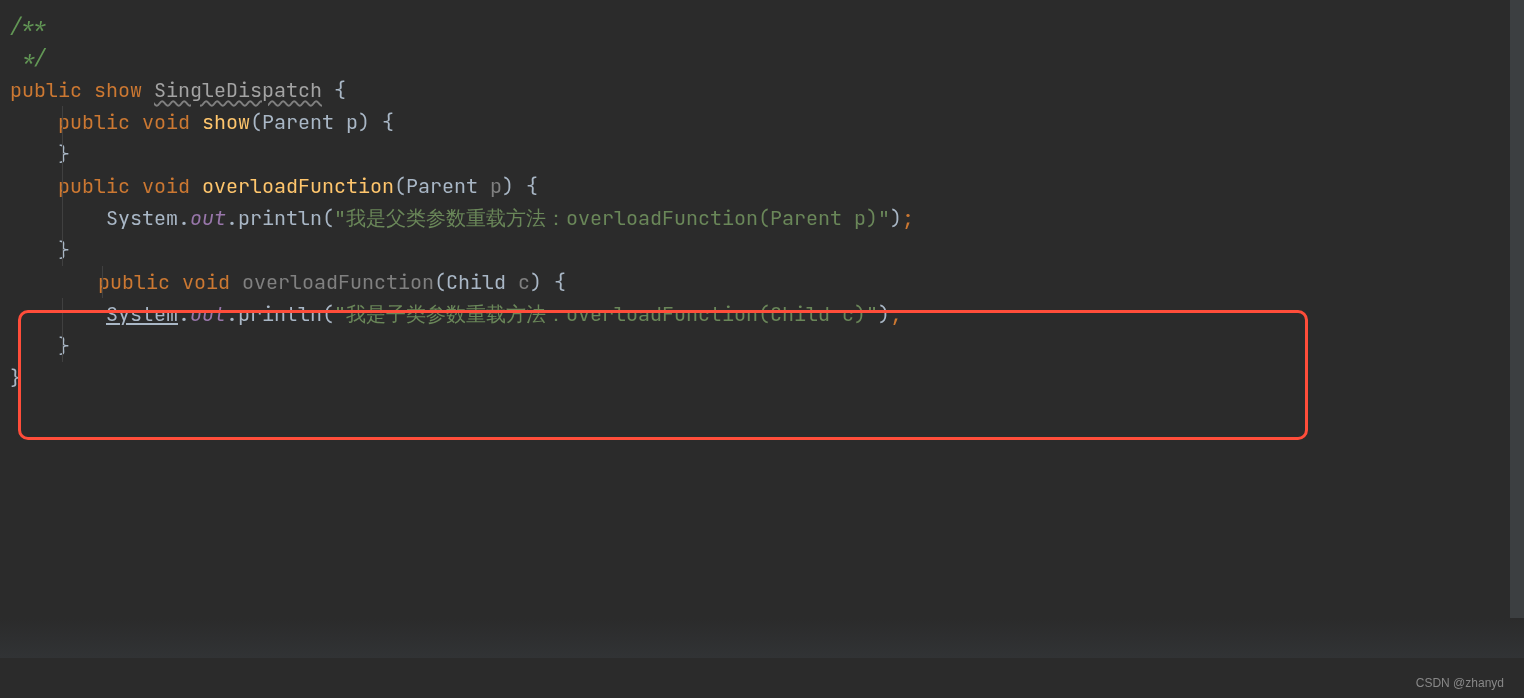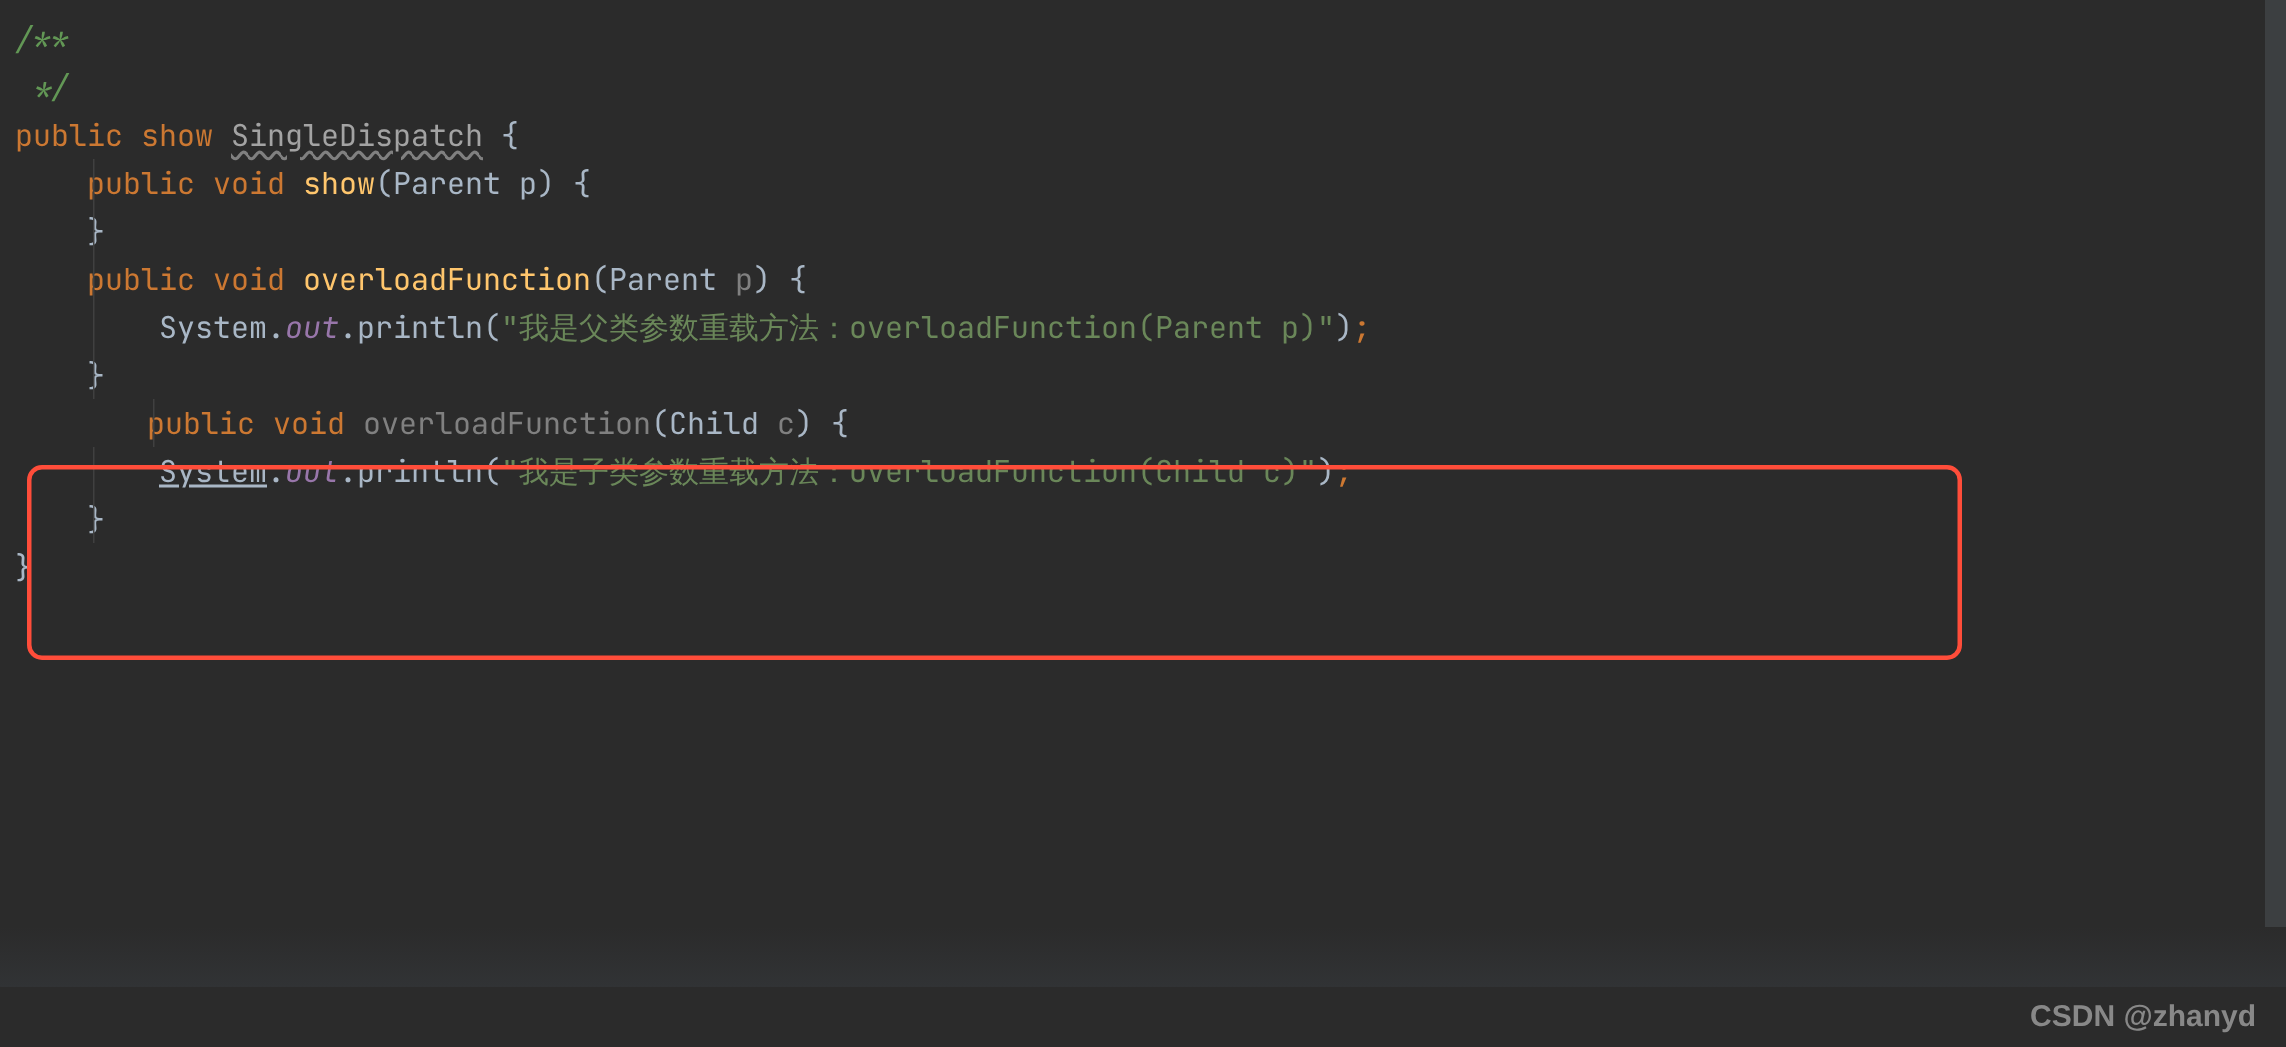--- a/index.html
+++ b/index.html
@@ -70,23 +70,22 @@
       left: 0;
       right: 0;
       height: 40px;
       background: linear-gradient(to bottom, #2b2b2b, #313335);
     }
     .watermark {
       position: absolute;
       bottom: 8px;
       right: 20px;
       color: #888;
-      font-size: 20px;
+      font-size: 12px;
       font-family: -apple-system, Arial, sans-serif;
-      font-weight: bold;
     }
     .indent-guide {
       position: absolute;
       left: 62px;
       top: 0;
       bottom: 0;
       width: 1px;
       background: #404040;
     }
   </style>

